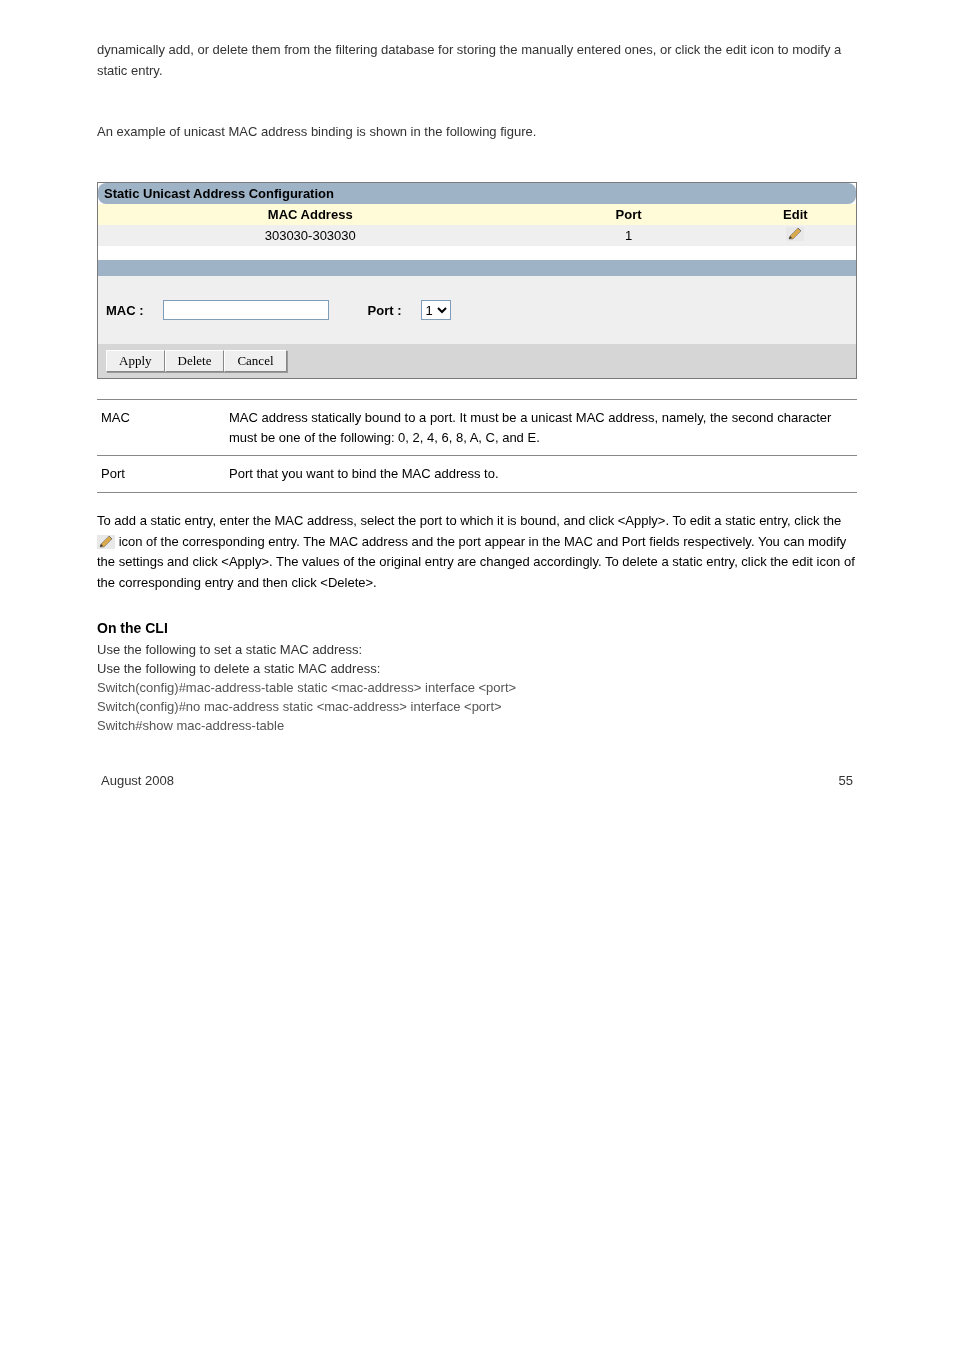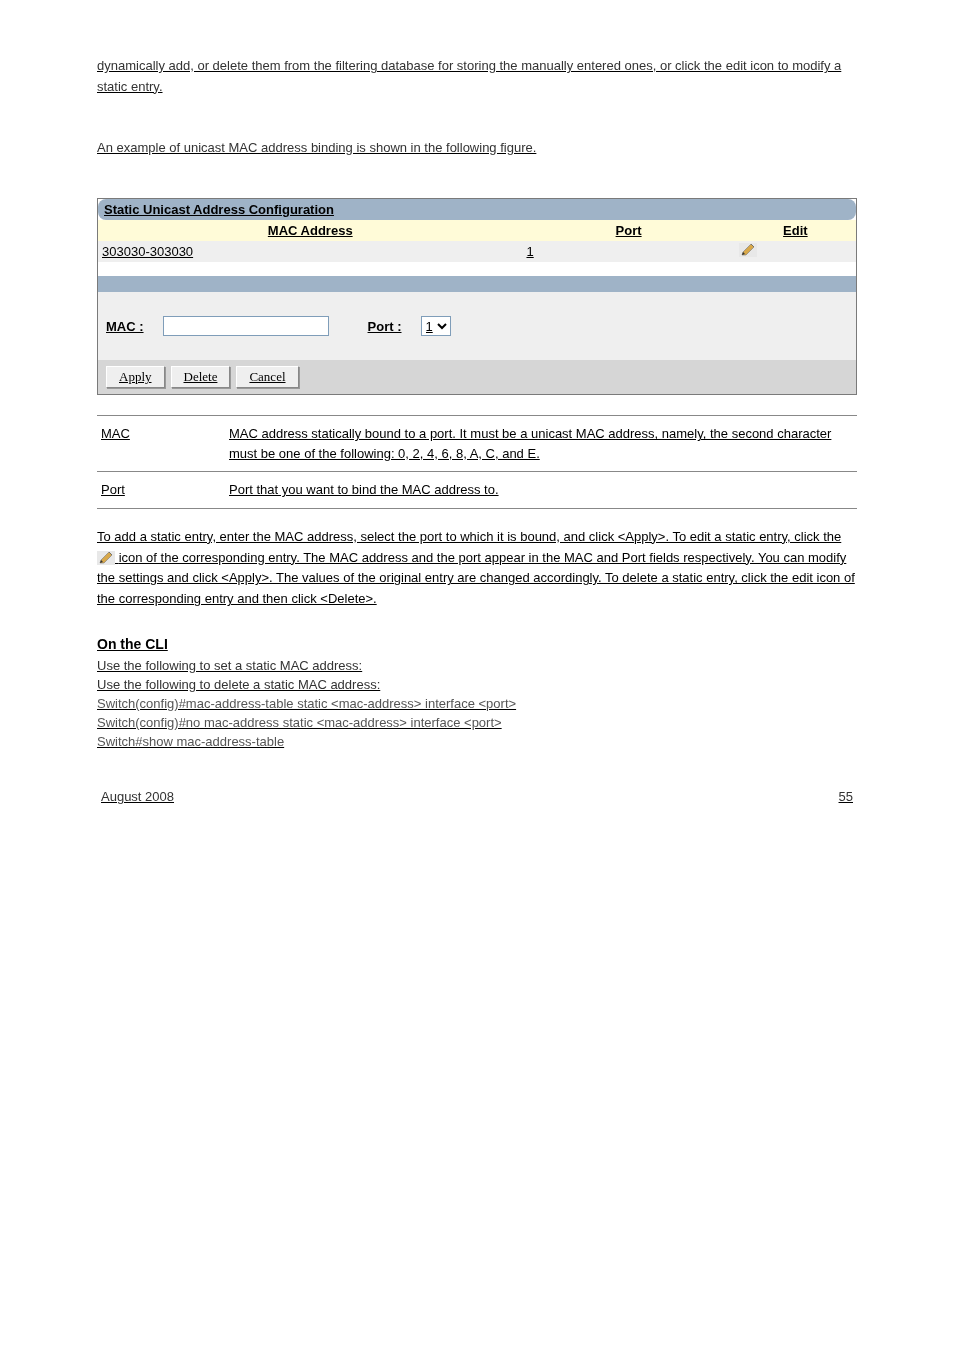--- a/index.html
+++ b/index.html
@@ -5,23 +5,22 @@
     body {
       font-family: Arial, Helvetica, sans-serif;
       font-size: 13px;
       margin: 0;
       padding: 0;
       background: #fff;
       color: #000;
     }
     .page {
       width: 760px;
-      margin: 16px auto;
+      margin: 0 auto;
       padding: 40px 0 60px 0;
-      text-decoration: underline;
     }
     .intro-para, .intro-para2 {
       margin: 0 0 40px 0;
       line-height: 1.6;
       color: #333;
     }
     .config-block {
       border: 1px solid #7a7a7a;
       margin-bottom: 20px;
       background: #fff;
@@ -42,20 +41,21 @@
       background: #fffbd8;
       font-weight: bold;
       font-size: 13px;
       text-align: center;
       padding: 3px 20px;
       border: 0;
     }
     table.maintable td {
       background: #efefef;
       font-size: 13px;
+      text-align: center;
       padding: 2px 4px;
     }
     .bluebar {
       background: #9fb3c7;
       height: 16px;
       margin-top: 14px;
     }
     .formrow {
       background: #efefef;
       padding: 24px 8px;
@@ -79,21 +79,20 @@
       font-family: inherit;
       font-size: 13px;
       border: 1px solid #7f9db9;
       background: #fff;
       height: 20px;
     }
     .buttonrow {
       background: #d6d6d6;
       padding: 6px 8px;
       display: flex;
-      gap: 6px;
     }
     button.winbtn {
       font-family: "Times New Roman", Times, serif;
       font-size: 13px;
       background: #efefef;
       border: 1px solid #888;
       border-top-color: #fff;
       border-left-color: #fff;
       padding: 2px 12px;
       cursor: pointer;

